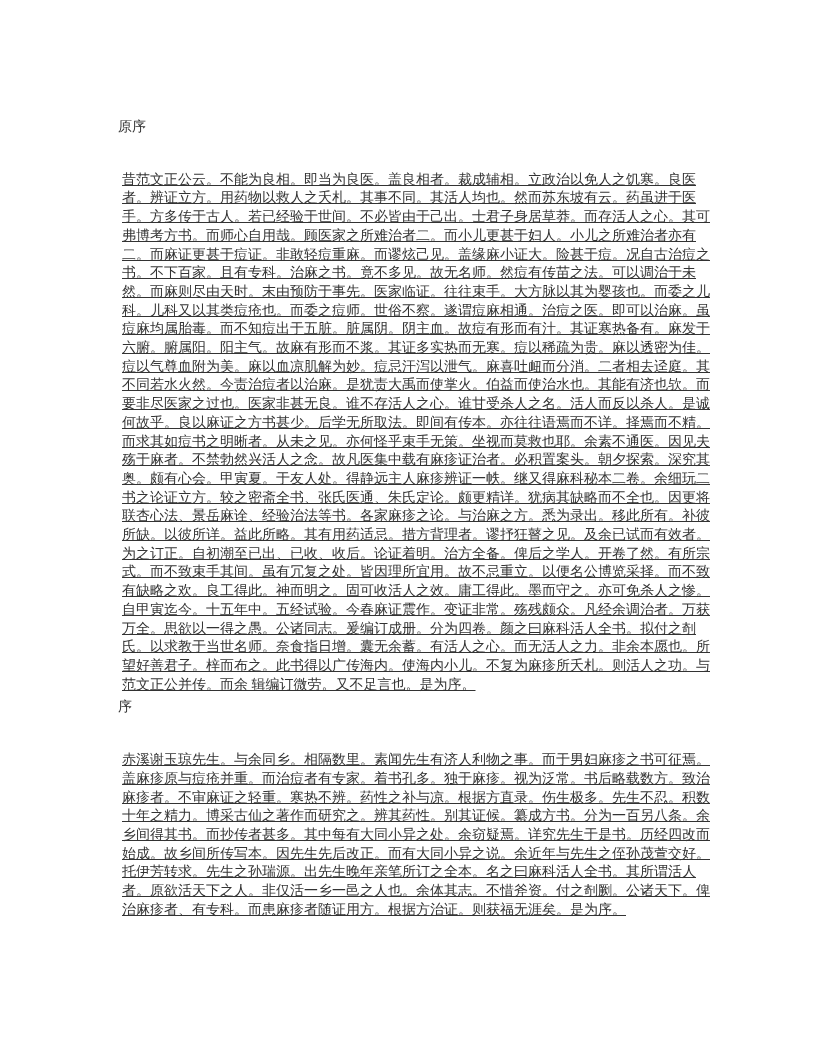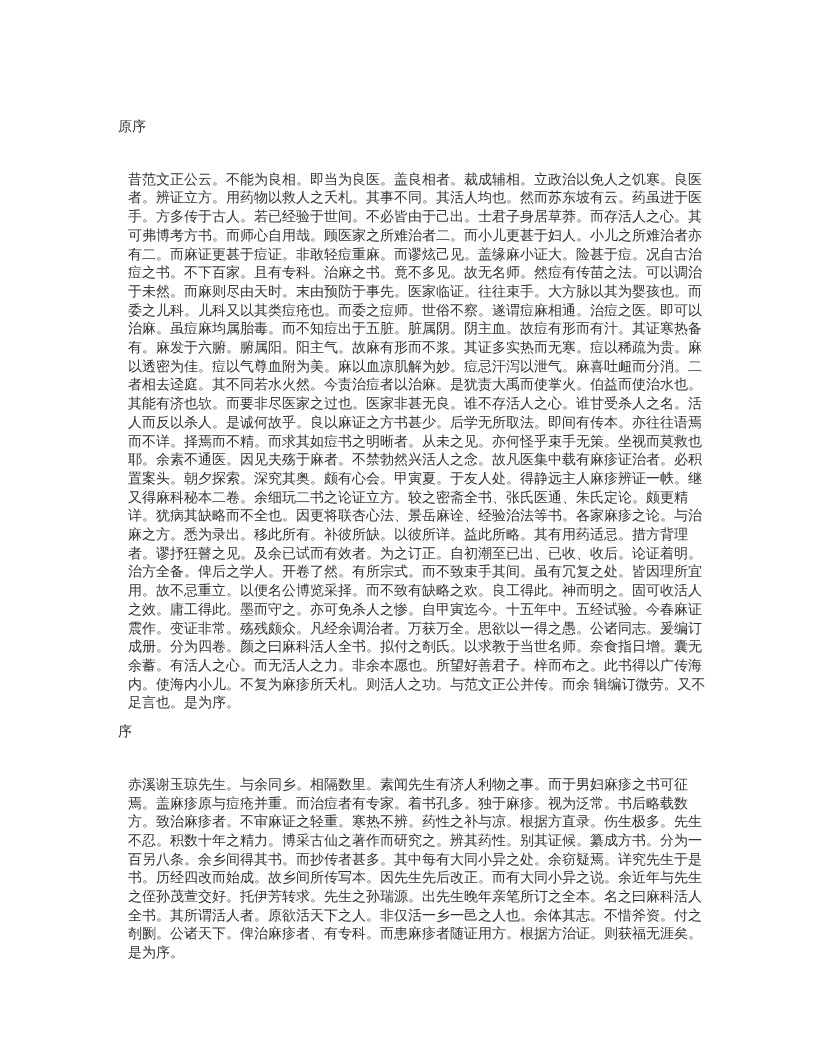--- a/index.html
+++ b/index.html
@@ -26,21 +26,22 @@
     line-height: 18.7px;
     letter-spacing: 0;
     text-align: left;
     white-space: pre-wrap;
   }
   .heading {
     margin: 0 0 34px 0;
     font-weight: normal;
   }
   .body-para {
-    margin: 10px;
+    margin: 4px;
+    text-decoration: underline;
   }
   .byline {
     margin: 0 0 13px 0;
   }
 </style>
 </head>
 <body>
 
 <div class="page">
 

